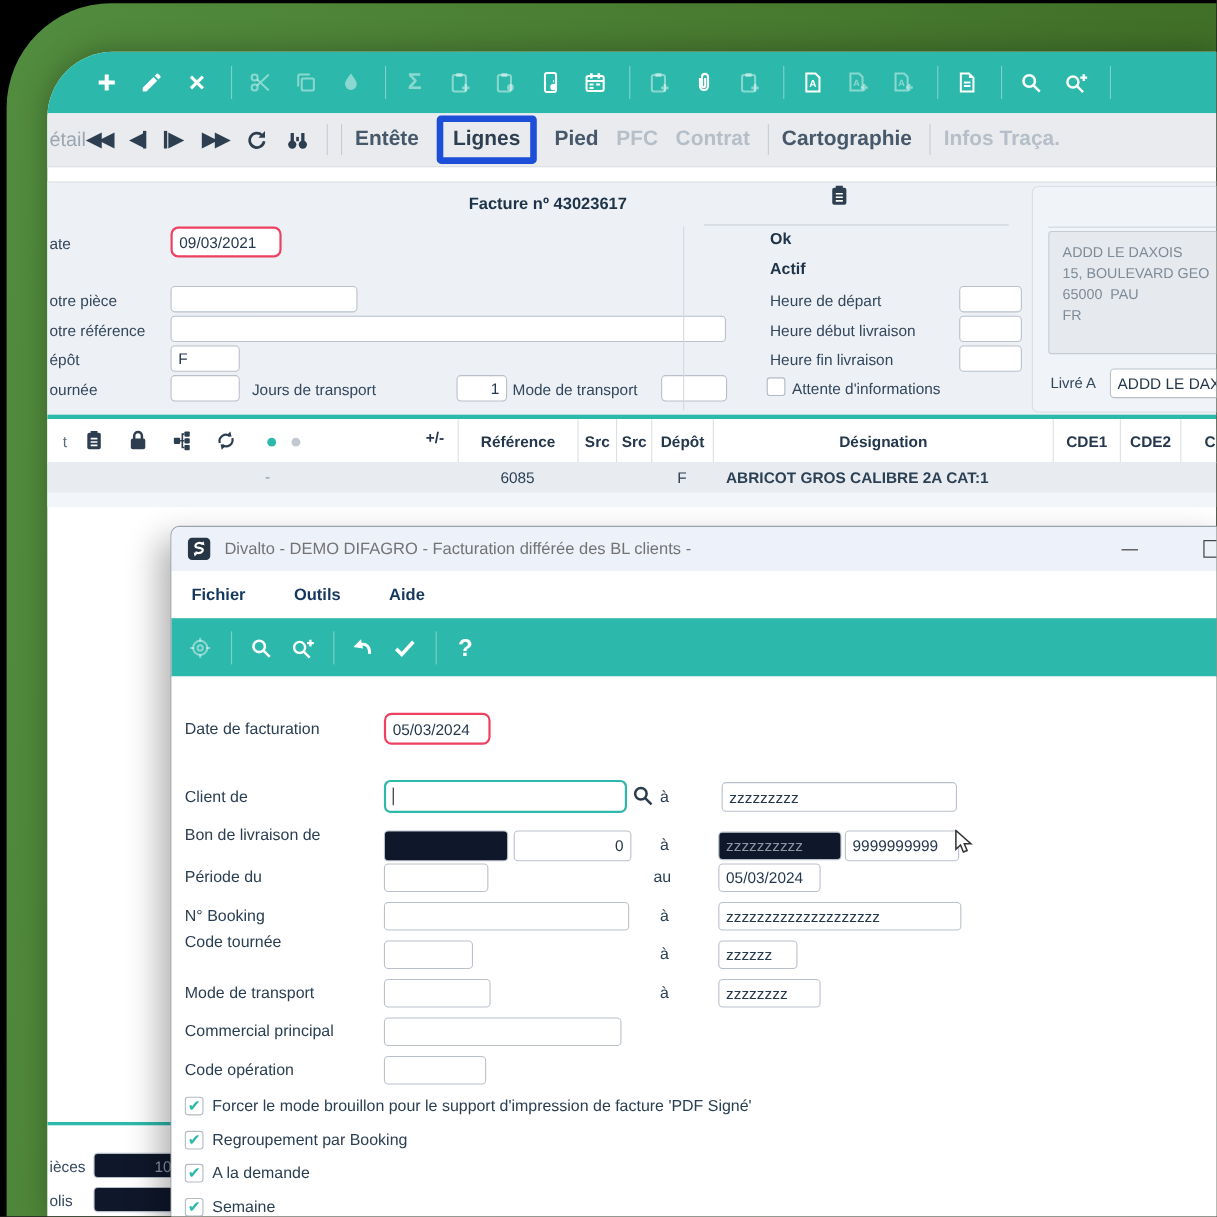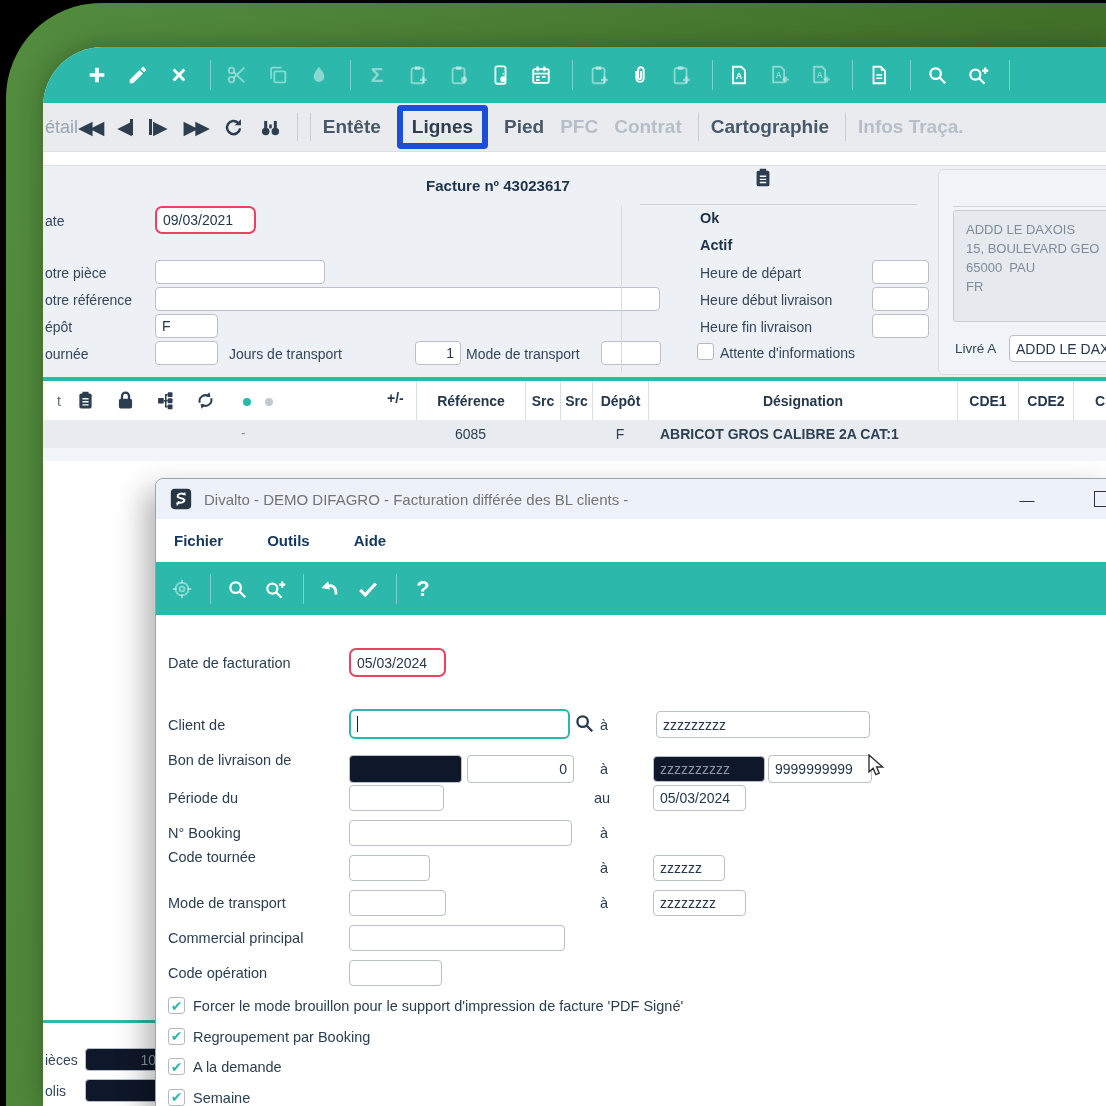--- a/index.html
+++ b/index.html
@@ -551,20 +551,23 @@
       <div class="dlg-lbl" style="left:438px;top:175px;">au</div>
       <div class="fld" style="left:497px;top:170px;width:93px;height:26px;">
         <span>05/03/2024</span>
         </div>
 
       <div class="dlg-lbl" style="left:12px;top:210px;">N° Booking</div>
       <div class="fld" style="left:193px;top:205px;width:223px;height:26px;">
         <span></span>
         </div>
       <div class="dlg-lbl" style="left:444px;top:210px;">à</div>
+      <div class="fld" style="left:497px;top:205px;width:221px;height:26px;">
+        <span>zzzzzzzzzzzzzzzzzzzz</span>
+        </div>
 
       <div class="dlg-lbl" style="left:12px;top:234px;">Code tournée</div>
       <div class="fld" style="left:193px;top:240px;width:81px;height:26px;">
         <span></span>
         </div>
       <div class="dlg-lbl" style="left:444px;top:245px;">à</div>
       <div class="fld" style="left:497px;top:240px;width:72px;height:26px;">
         <span>zzzzzz</span>
         </div>
 

